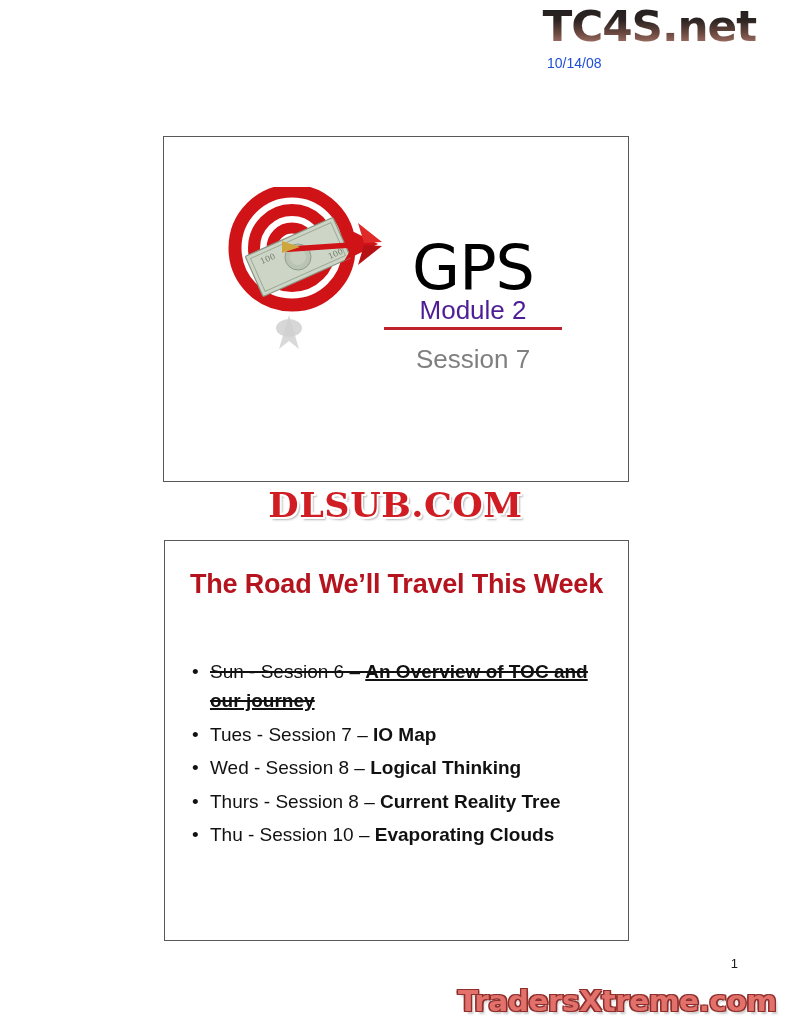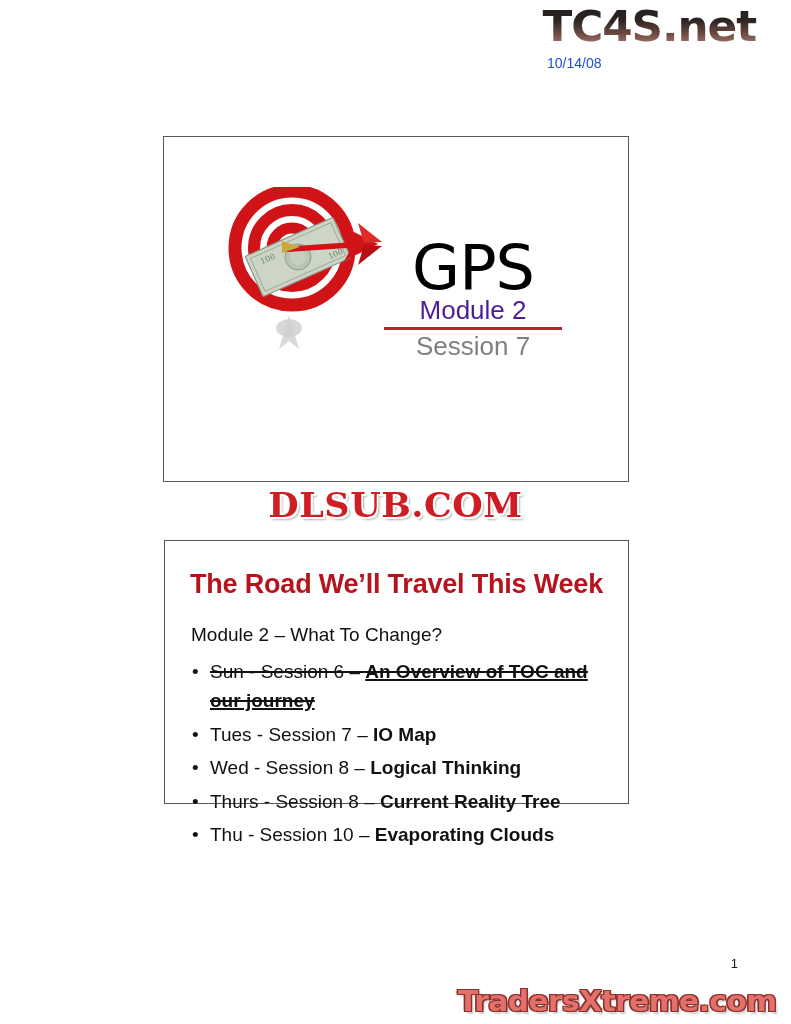--- a/index.html
+++ b/index.html
@@ -57,21 +57,21 @@
   #slide-title-page {
     left: 163px;
     top: 136px;
     width: 466px;
     height: 346px;
   }
   #slide-agenda {
     left: 164px;
     top: 540px;
     width: 465px;
-    height: 264px;
+    height: 401px;
   }
 
   
   #gps-logo-block {
     position: absolute;
     left: 62px;
     top: 50px;
     width: 340px;
     height: 245px;
   }
@@ -104,21 +104,21 @@
     color: #4c1d95;
     line-height: 1.12;
     padding-bottom: 2px;
     border-bottom: 3px solid #c0222b;
   }
   #session-line {
     font-family: "Liberation Sans", sans-serif;
     font-size: 26px;
     color: #7f7f7f;
     line-height: 1.2;
-    padding-top: 1px;
+    padding-top: 14px;
   }
 
   
   #dlsub-watermark {
     position: absolute;
     left: 0;
     right: 0;
     top: 486px;
     text-align: center;
     font-family: "DejaVu Serif", serif;
@@ -275,21 +275,20 @@
       <div id="session-line">Session 7</div>
     </div>
   </div>
 </div>
 
 <div id="dlsub-watermark">DLSUB.COM</div>
 
 <div class="slide" id="slide-agenda">
 
   <div id="agenda-title">The Road We’ll Travel This Week</div>
-  <div id="agenda-subtitle">Module 2 – What To Change?</div>
 
   <ul id="agenda-list">
     <li class="li-struck">
       <span class="bullet-dot">•</span><span>Sun - Session 6 – </span><span class="em-strong">An Overview of TOC and our journey</span>
     </li>
     <li>
       <span class="bullet-dot">•</span><span>Tues - Session 7 – </span><span class="em-strong">IO Map</span>
     </li>
     <li>
       <span class="bullet-dot">•</span><span>Wed - Session 8 – </span><span class="em-strong">Logical Thinking</span>

